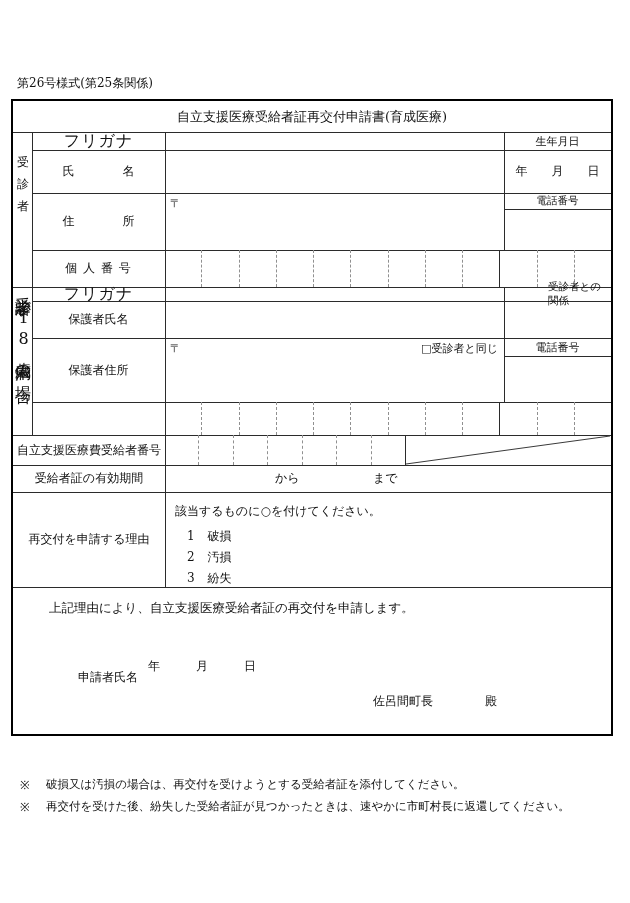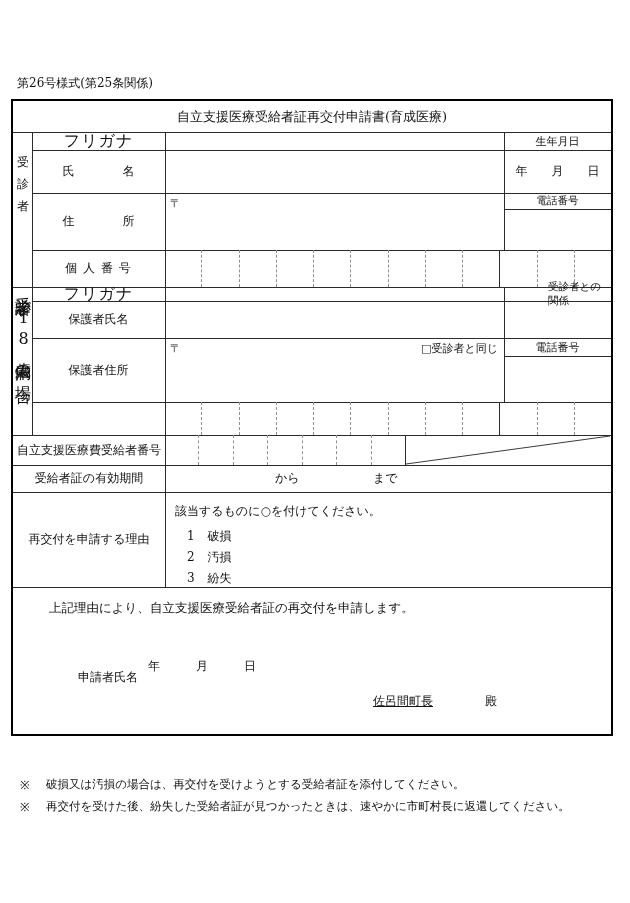--- a/index.html
+++ b/index.html
@@ -157,21 +157,21 @@
       </div>
       <div class="abs f12" style="left:22px;top:78px;">
         <span>3</span>
         <span style="margin-left:9px;">紛失</span>
       </div>
     </div>
 
     <div class="abs f125" style="left:36px;top:499px;">上記理由により、自立支援医療受給者証の再交付を申請します。</div>
     <div class="abs f12" style="left:65px;top:528px;margin-top:40px;">申請者氏名</div>
     <div class="abs f12" style="left:135px;top:557px;">年　　　月　　　日</div>
-    <div class="abs f12" style="left:360px;top:592px;text-decoration:underline;">佐呂間町長</div>
+    <div class="abs f12" style="left:360px;top:592px;">佐呂間町長</div>
     <div class="abs f12" style="left:472px;top:592px;">殿</div>
 
   </div>
 
   <div class="note-row" style="top:777px;">
     <span class="note-mark">※</span>
     <span>破損又は汚損の場合は、再交付を受けようとする受給者証を添付してください。</span>
   </div>
   <div class="note-row" style="top:799px;">
     <span class="note-mark">※</span>

